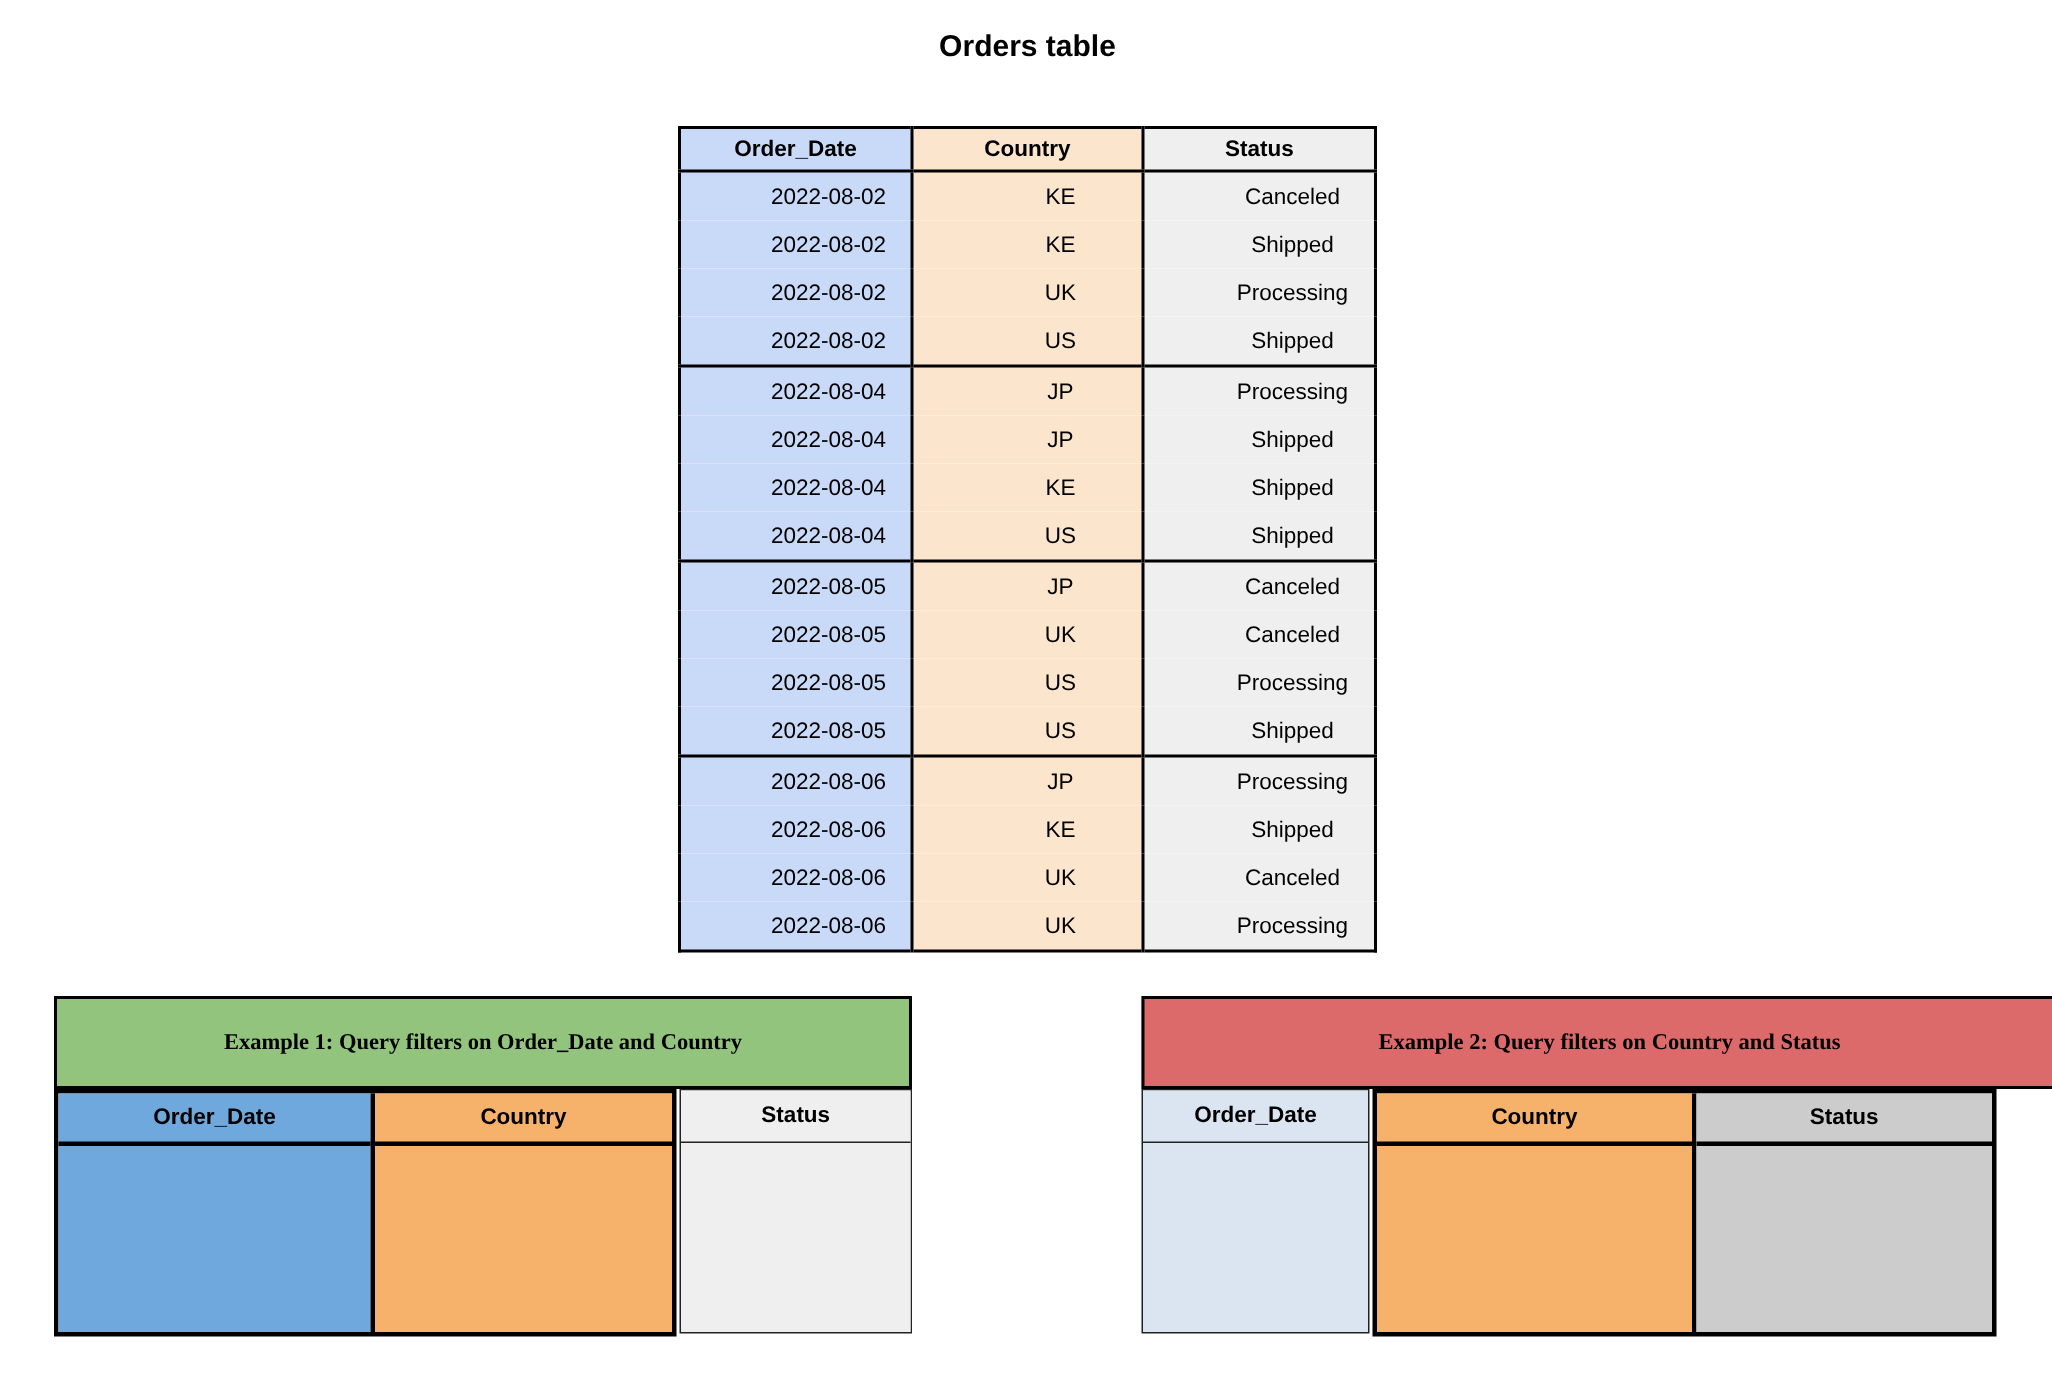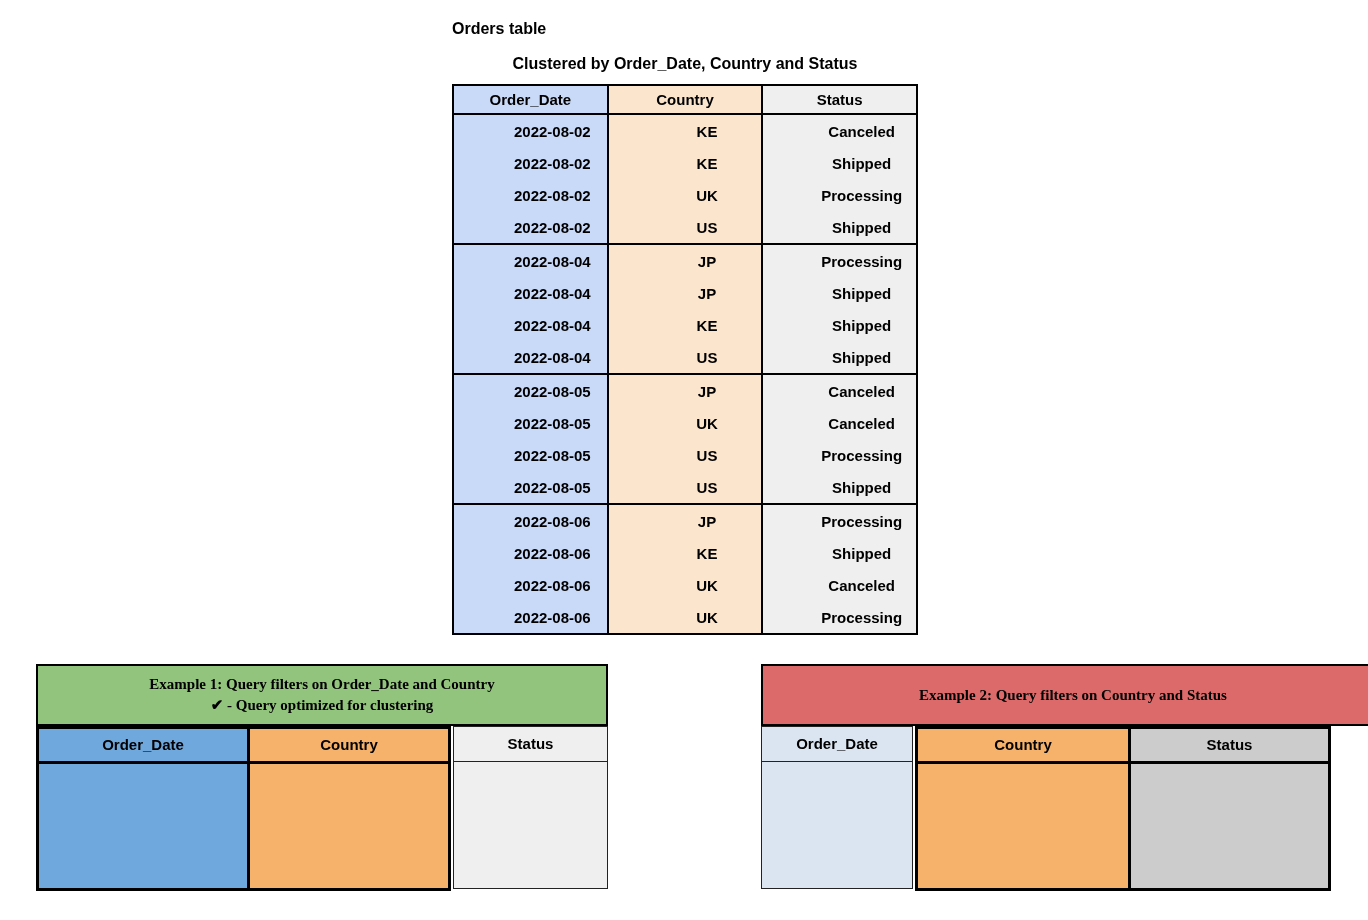--- a/index.html
+++ b/index.html
@@ -14,23 +14,23 @@
     width: 1368px;
     height: 920px;
     background: #ffffff;
     overflow: hidden;
   }
 
   
   .orders-title {
     position: absolute;
     left: 452px; top: 20px; width: 466px;
-    text-align: left;
-    font-weight: bold;
-    font-size: 16px;
+    text-align: center;
+    font-weight: bold;
+    font-size: 20px;
   }
   .orders-subtitle {
     position: absolute;
     left: 380px; top: 55px; width: 610px;
     text-align: center;
     font-weight: bold;
     font-size: 16px;
   }
   table.orders-table {
     position: absolute;
@@ -43,21 +43,21 @@
   table.orders-table th, table.orders-table td {
     text-align: center;
     vertical-align: middle;
     padding: 0;
   }
   table.orders-table th {
     height: 27px;
     font-weight: bold;
     border-bottom: 2px solid #000;
   }
-  table.orders-table td { height: 32px; font-weight: bold; padding-left: 44px; }
+  table.orders-table td { height: 32px; font-weight: normal; padding-left: 44px; }
   table.orders-table th + th, table.orders-table td + td { border-left: 2px solid #000; }
   table.orders-table tr.group-start td { border-top: 2px solid #000; }
   .c-date    { background: var(--date-light); }
   .c-country { background: var(--country-light); }
   .c-status  { background: var(--status-light); }
 
   
   .example { position: absolute; top: 664px; }
   .ex1 { left: 36px;  width: 572px; }
   .ex2 { left: 761px; width: 624px; }
@@ -107,21 +107,20 @@
   .ex2 .thin-col .col-head,      .ex2 .thin-col .col-body      { background: var(--ex2-date-pale-blue); }
   .ex2 .col-country-w .col-head, .ex2 .col-country-w .col-body { background: var(--country-orange); }
   .ex2 .col-status-w .col-head,  .ex2 .col-status-w .col-body  { background: var(--ex2-status-gray); }
 </style>
 </head>
 <body>
 
 <div class="canvas">
 
   <div class="orders-title">Orders table</div>
-  <div class="orders-subtitle">Clustered by Order_Date, Country and Status</div>
 
   <table class="orders-table">
     <thead>
       <tr>
         <th class="c-date">Order_Date</th>
         <th class="c-country">Country</th>
         <th class="c-status">Status</th>
       </tr>
     </thead>
     <tbody>
@@ -204,21 +203,20 @@
           <td class="c-date">2022-08-06</td>
           <td class="c-country">UK</td>
           <td class="c-status">Processing</td>
         </tr>
       </tbody>
   </table>
 
   <div class="example ex1">
     <div class="ex-header">
       <div>Example 1: Query filters on Order_Date and Country</div>
-      <div>✔ - Query optimized for clustering</div>
     </div>
     <div class="ex-table">
       <div class="emph-group">
         <div class="ex-col col-date-w">
           <div class="col-head">Order_Date</div>
           <div class="col-body"></div>
         </div>
         <div class="ex-col col-country-w">
           <div class="col-head">Country</div>
           <div class="col-body"></div>

